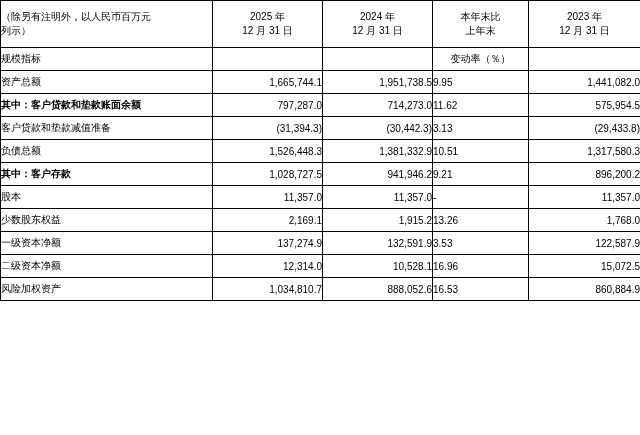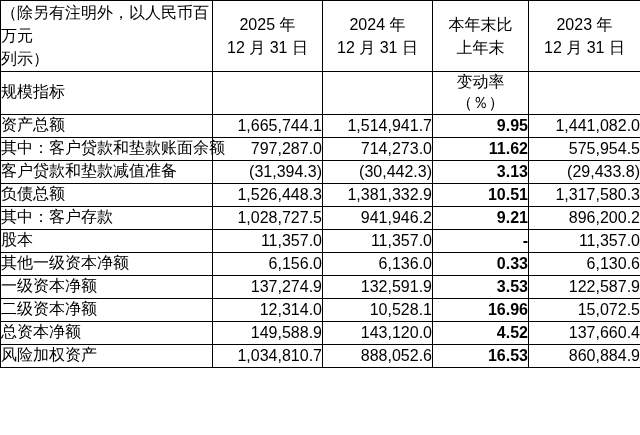--- a/index.html
+++ b/index.html
@@ -17,21 +17,21 @@
   #sheet {
     width: 640px;
     height: 435px;
     position: relative;
     box-sizing: border-box;
   }
   table.fin {
     border-collapse: collapse;
     width: 640px;
     table-layout: fixed;
-    font-size: 16px;
+    font-size: 10px;
   }
   table.fin th, table.fin td {
     border: 1px solid #000000;
     padding: 0;
     vertical-align: middle;
   }
   
   col.c0 { width: 212px; }
   col.c1 { width: 110px; }
   col.c2 { width: 110px; }
@@ -55,26 +55,25 @@
     padding: 5px 6px;
     height: 22px;
     white-space: nowrap;
   }
   td.num {
     text-align: right;
     padding: 5px 8px 5px 4px;
     white-space: nowrap;
   }
   td.num-center {
-    text-align: right;
+    text-align: left;
     padding: 5px 10px 5px 4px;
     white-space: nowrap;
-    font-weight: bold;
-  }
-  .indent1 { padding-left: 20px; }
+  }
+  .indent1 { padding-left: 20px; font-weight: bold; }
   .indent2 { padding-left: 44px; font-family: Liberation Serif, serif; }
   .subhdr-left {
     text-align: left;
     padding: 5px 6px;
     height: 22px;
     margin-top: 32px;
   }
   .subhdr-center {
     text-align: center;
     padding: 5px 4px;
@@ -121,21 +120,21 @@
         <td class="empty-cell"></td>
         <td class="empty-cell"></td>
         <td class="subhdr-center">变动率（％）</td>
         <td class="empty-cell"></td>
       </tr>
     </thead>
     <tbody id="tbody">
         <tr>
           <td class="rowlabel">资产总额</td>
           <td class="num">1,665,744.1</td>
-          <td class="num">1,514,941.7</td>
+          <td class="num">1,951,738.5</td>
           <td class="num-center">9.95</td>
           <td class="num">1,441,082.0</td>
         </tr>
         <tr>
           <td class="rowlabel indent1">其中：客户贷款和垫款账面余额</td>
           <td class="num">797,287.0</td>
           <td class="num">714,273.0</td>
           <td class="num-center">11.62</td>
           <td class="num">575,954.5</td>
         </tr>
@@ -161,48 +160,41 @@
           <td class="num">896,200.2</td>
         </tr>
         <tr>
           <td class="rowlabel">股本</td>
           <td class="num">11,357.0</td>
           <td class="num">11,357.0</td>
           <td class="num-center">-</td>
           <td class="num">11,357.0</td>
         </tr>
         <tr>
-          <td class="rowlabel">其他一级资本净额</td>
-          <td class="num">6,156.0</td>
-          <td class="num">6,136.0</td>
-          <td class="num-center">0.33</td>
-          <td class="num">6,130.6</td>
+          <td class="rowlabel">少数股东权益</td>
+          <td class="num">2,169.1</td>
+          <td class="num">1,915.2</td>
+          <td class="num-center">13.26</td>
+          <td class="num">1,768.0</td>
         </tr>
         <tr>
           <td class="rowlabel">一级资本净额</td>
           <td class="num">137,274.9</td>
           <td class="num">132,591.9</td>
           <td class="num-center">3.53</td>
           <td class="num">122,587.9</td>
         </tr>
         <tr>
           <td class="rowlabel">二级资本净额</td>
           <td class="num">12,314.0</td>
           <td class="num">10,528.1</td>
           <td class="num-center">16.96</td>
           <td class="num">15,072.5</td>
         </tr>
         <tr>
-          <td class="rowlabel">总资本净额</td>
-          <td class="num">149,588.9</td>
-          <td class="num">143,120.0</td>
-          <td class="num-center">4.52</td>
-          <td class="num">137,660.4</td>
-        </tr>
-        <tr>
           <td class="rowlabel">风险加权资产</td>
           <td class="num">1,034,810.7</td>
           <td class="num">888,052.6</td>
           <td class="num-center">16.53</td>
           <td class="num">860,884.9</td>
         </tr>
       </tbody>
   </table>
 </div>
 

